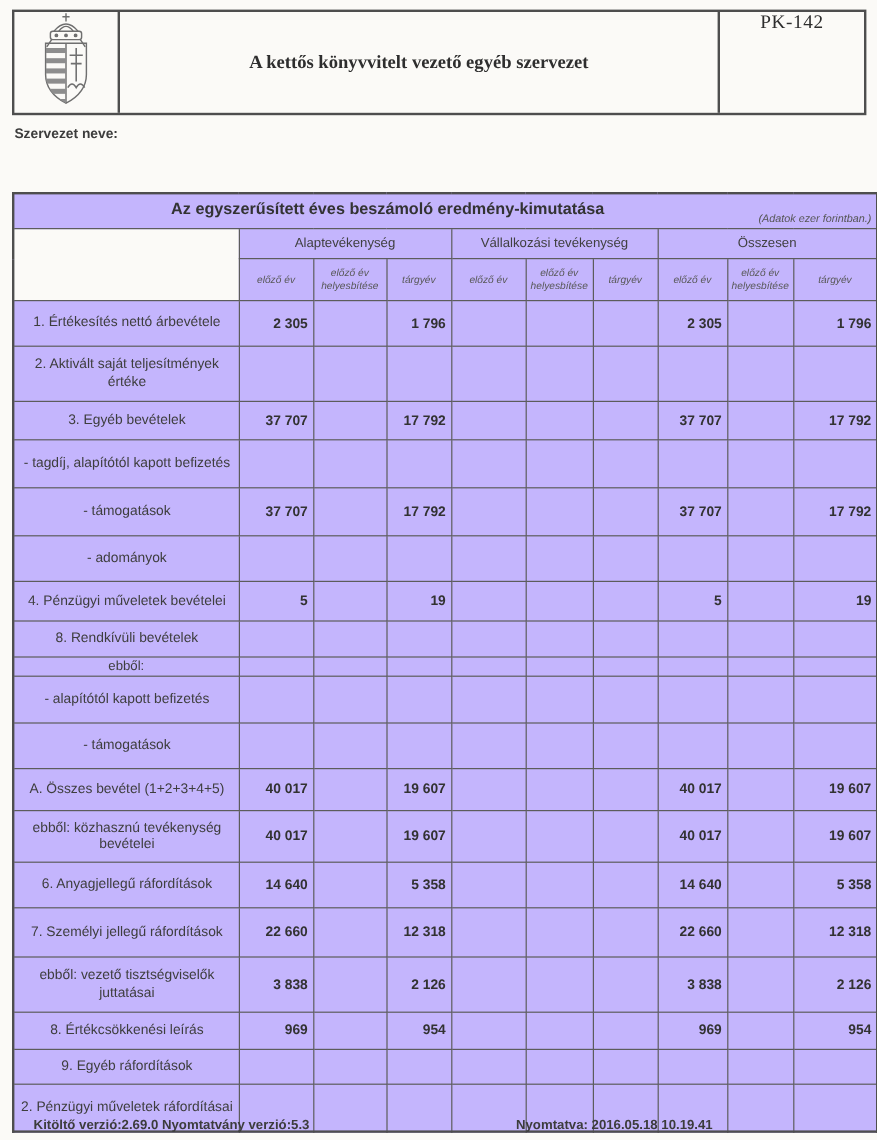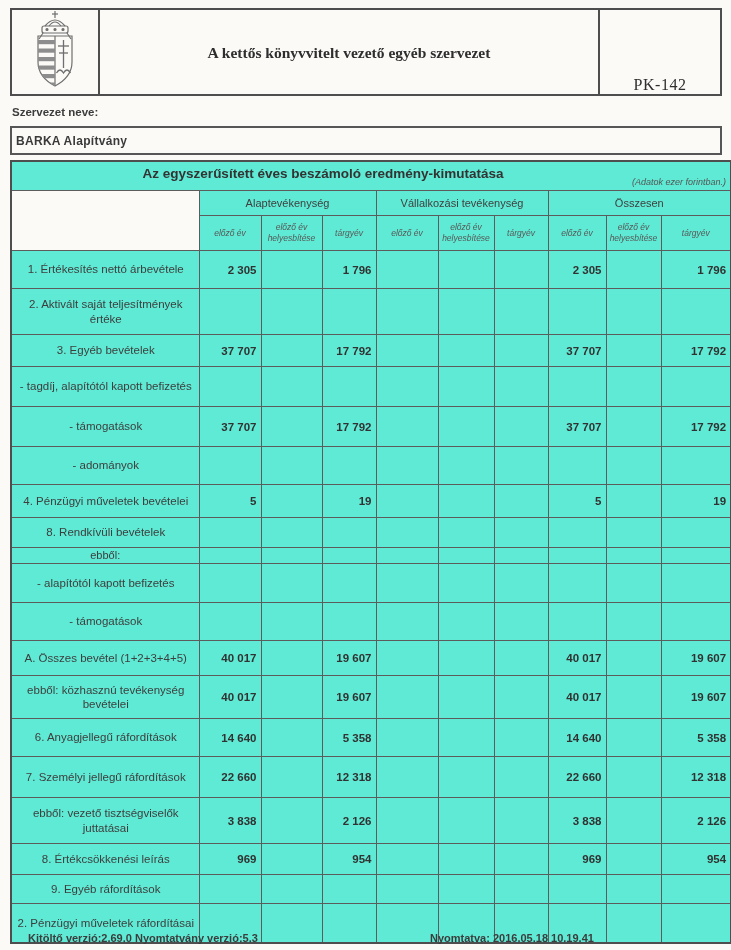--- a/index.html
+++ b/index.html
@@ -22,42 +22,42 @@
     width:86px; border-right:2px solid #4e4e4e;
     display:flex; align-items:center; justify-content:center;
   }
   .title-cell {
     flex:1; display:flex; flex-direction:row; justify-content:center; align-items:center;
     font-family:"Liberation Serif", serif; font-weight:bold;
     font-size:15.5px; line-height:21px; color:#2e2e2e; text-align:center;
   }
   .code-cell {
     width:120px; border-left:2px solid #4e4e4e;
-    display:flex; align-items:flex-end; justify-content:center;
+    display:flex; align-items:flex-start; justify-content:center;
     font-family:"Liberation Serif", serif; font-size:16px; color:#2e2e2e;
     letter-spacing:0.5px;
   }
 
   
   .org-label {
     position:absolute; left:12px; top:106px;
     font-size:11.5px; font-weight:bold; color:#3c3c3c;
   }
   .org-name-box {
     position:absolute; left:10px; top:126px; width:708px; height:25px;
     border:2px solid #565656; display:flex; align-items:center;
     background:#fbfaf7;
   }
   .org-name { font-size:12px; font-weight:bold; padding-left:4px; letter-spacing:0.3px; }
 
   
   .tbl-wrap { position:absolute; left:10px; top:160px; width:720px; }
   table.statement {
     border-collapse:collapse; width:720px; table-layout:fixed;
-    border:2px solid #4e4e4e; background:#5eead4;
+    border:2px solid #4e4e4e; background:#c4b5fd;
   }
   table.statement td, table.statement th {
     border:1px solid #5c5c5c; overflow:hidden;
   }
   tr.title-row td { height:26px; border-bottom:1px solid #5c5c5c; }
   .title-inner { position:relative; width:100%; height:100%; }
   .tbl-title {
     position:absolute; left:0; right:96px; top:3px; text-align:center;
     font-size:13.5px; font-weight:bold; color:#333;
   }
@@ -135,23 +135,20 @@
     </div>
     <div class="title-cell">
       <span>A kettős könyvvitelt vezető egyéb szervezet</span>
     </div>
     <div class="code-cell">
       <span>PK-142</span>
     </div>
   </div>
 
   <div class="org-label">Szervezet neve:</div>
-  <div class="org-name-box">
-    <span class="org-name">BARKA Alapítvány</span>
-  </div>
 
   <div class="tbl-wrap">
     <table class="statement">
       <colgroup>
         <col style="width:188px">
         <col style="width:62px">
           <col style="width:61px">
           <col style="width:54px">
         <col style="width:62px">
           <col style="width:56px">

